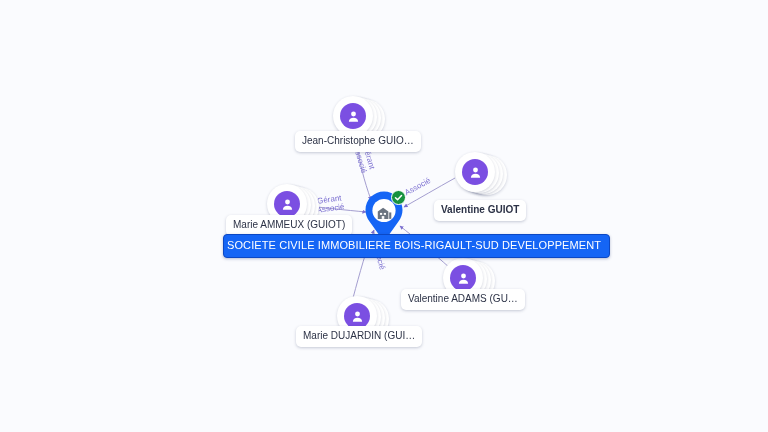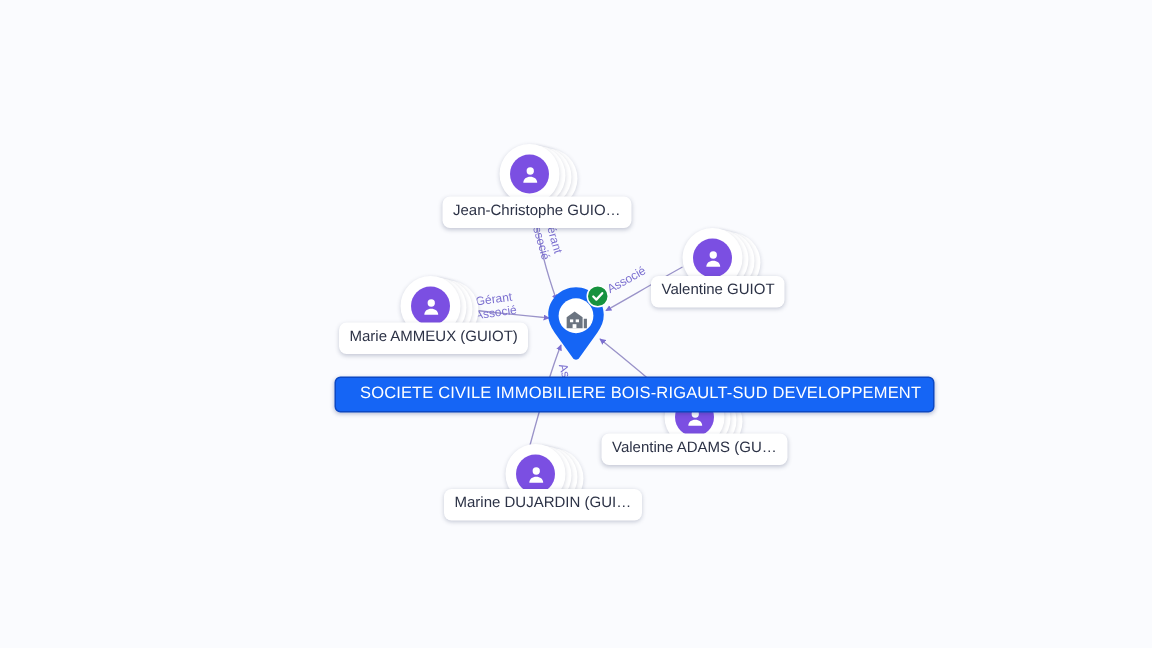--- a/index.html
+++ b/index.html
@@ -115,24 +115,23 @@
   }
   #company-label {
     position: absolute;
     background: #1565f5;
     border: 1px solid #0c48c4;
     border-radius: 4px;
     color: #ffffff;
     font-size: 11px;
     line-height: 1;
     letter-spacing: 0.1px;
-    padding: 5px 8px 6px 16px;
+    padding: 5px 8px 6px 3px;
     white-space: nowrap;
     box-shadow: 0 1px 3px rgba(20,40,110,0.3);
-    margin-top: 17px;
   }
 
   
   .edge-label {
     position: absolute;
     color: #7b6fd0;
     font-size: 8px;
     line-height: 8.5px;
     white-space: nowrap;
     text-align: center;
@@ -201,21 +200,21 @@
     <div class="stack-card s1"></div>
     <div class="stack-card front">
       <div class="avatar-circle">
         <svg width="15" height="15" viewBox="0 0 24 24" fill="#ffffff">
           <circle cx="12" cy="8" r="3.9"></circle>
           <path d="M4.6 20.5c0-4.1 3.3-6.4 7.4-6.4s7.4 2.3 7.4 6.4z"></path>
         </svg>
       </div>
     </div>
   </div>
-  <div class="node-label" style="left:434px; top:184px;">Valentine GUIOT</div>
+  <div class="node-label" style="left:434px; top:200px;font-weight:bold;">Valentine GUIOT</div>
 
   <div class="person-node" style="left:267px; top:184px;">
     <div class="stack-card s3"></div>
     <div class="stack-card s2"></div>
     <div class="stack-card s1"></div>
     <div class="stack-card front">
       <div class="avatar-circle">
         <svg width="15" height="15" viewBox="0 0 24 24" fill="#ffffff">
           <circle cx="12" cy="8" r="3.9"></circle>
           <path d="M4.6 20.5c0-4.1 3.3-6.4 7.4-6.4s7.4 2.3 7.4 6.4z"></path>
@@ -246,21 +245,21 @@
     <div class="stack-card s1"></div>
     <div class="stack-card front">
       <div class="avatar-circle">
         <svg width="15" height="15" viewBox="0 0 24 24" fill="#ffffff">
           <circle cx="12" cy="8" r="3.9"></circle>
           <path d="M4.6 20.5c0-4.1 3.3-6.4 7.4-6.4s7.4 2.3 7.4 6.4z"></path>
         </svg>
       </div>
     </div>
   </div>
-  <div class="node-label" style="left:296px; top:326px;">Marine DUJARDIN (GUI…</div>
+  <div class="node-label" style="left:296px; top:326px;">Marie DUJARDIN (GUI…</div>
 
   <div id="company-node" style="left:361px; top:190px;">
     <svg class="pin-shape" viewBox="0 0 46 54">
       <path d="M23 1.5c-10.2 0-18.5 8.2-18.5 18.4 0 4.3 1.4 7.9 4.2 11.8
                l12.3 17.2c.9 1.3 3.1 1.3 4 0l12.3-17.2c2.8-3.9 4.2-7.5
                4.2-11.8C41.5 9.7 33.2 1.5 23 1.5z" fill="#1565f5"></path>
       <circle cx="23" cy="20.5" r="11.6" fill="#ffffff"></circle>
     </svg>
     <div class="company-inner-icon">
       <svg width="17" height="17" viewBox="0 0 24 24" fill="#6b7480">

